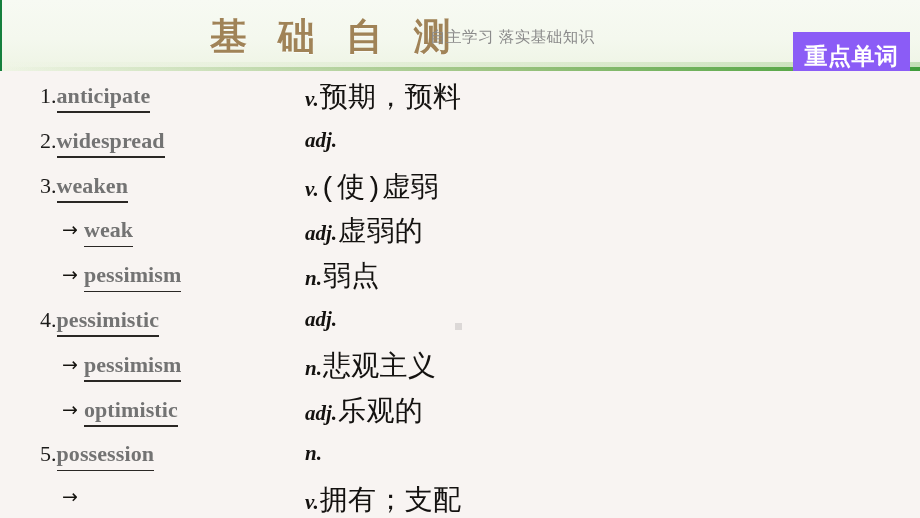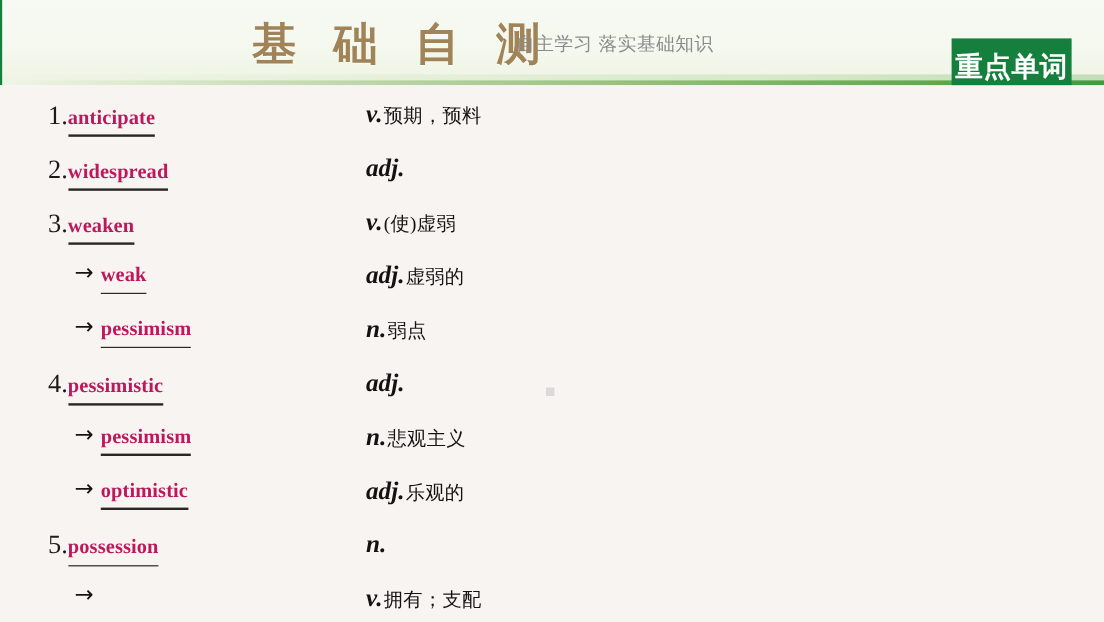--- a/index.html
+++ b/index.html
@@ -48,22 +48,22 @@
     text-shadow:0 1px 0 rgba(255,255,255,0.6);
   }
   #subtitle{
     position:absolute; left:428px; top:27px;
     font-family:Liberation Sans, sans-serif;
     font-size:15.5px; color:#8b8b8b; letter-spacing:0.5px;
     white-space:nowrap;
   }
 
   #badge{
-    position:absolute; left:791px; top:32px; width:100px; height:48px;
-    background:#15803d;
+    position:absolute; left:791px; top:32px; width:117px; height:48px;
+    background:#8b5cf6;
     display:flex; align-items:center; justify-content:center;text-align:center;
   }
   #badge span{
     font-family:"DejaVu Sans", sans-serif;
     font-size:23px; font-weight:bold; color:#ffffff;
     letter-spacing:0.5px; line-height:1;
   }
 
   
   #content{
@@ -92,43 +92,43 @@
     font-family:"DejaVu Sans", sans-serif;
     font-size:19px; color:#15130f; line-height:1;
     margin-right:6px; position:relative; top:-1px;
   }
   .word-wrap{
     position:relative; display:inline-block;
     padding-bottom:6px;
   }
   .word{
     font-family:"Liberation Serif", serif;
-    font-size:17px; font-weight:bold; color:#be185d;
+    font-size:22px; font-weight:bold; color:#737373;
     letter-spacing:0.1px; line-height:1;
     display:inline-block;
   }
   .word-wrap::after{
     content:""; position:absolute; left:0; right:0; bottom:0;
     height:1.6px; background:#2a2724;
   }
 
   
   .rc{
     position:absolute; left:305px; top:0; height:45px;
     display:flex; align-items:baseline; white-space:nowrap;
   }
   .pos{
     font-family:"Liberation Serif", serif;
     font-style:italic; font-weight:bold;
     font-size:21px; color:#141210; line-height:1;
     margin-right:1px;
   }
   .def{
-    font-family:Liberation Serif, serif;
-    font-size:16px; color:#141210; line-height:1;
+    font-family:Liberation Mono, monospace;
+    font-size:28px; color:#141210; line-height:1;
     letter-spacing:0.3px;
   }
 
   #artifact{
     position:absolute; left:455px; top:252px;
     width:7px; height:7px; background:#dcd8d7;
   }
 </style>
 </head>
 <body>

